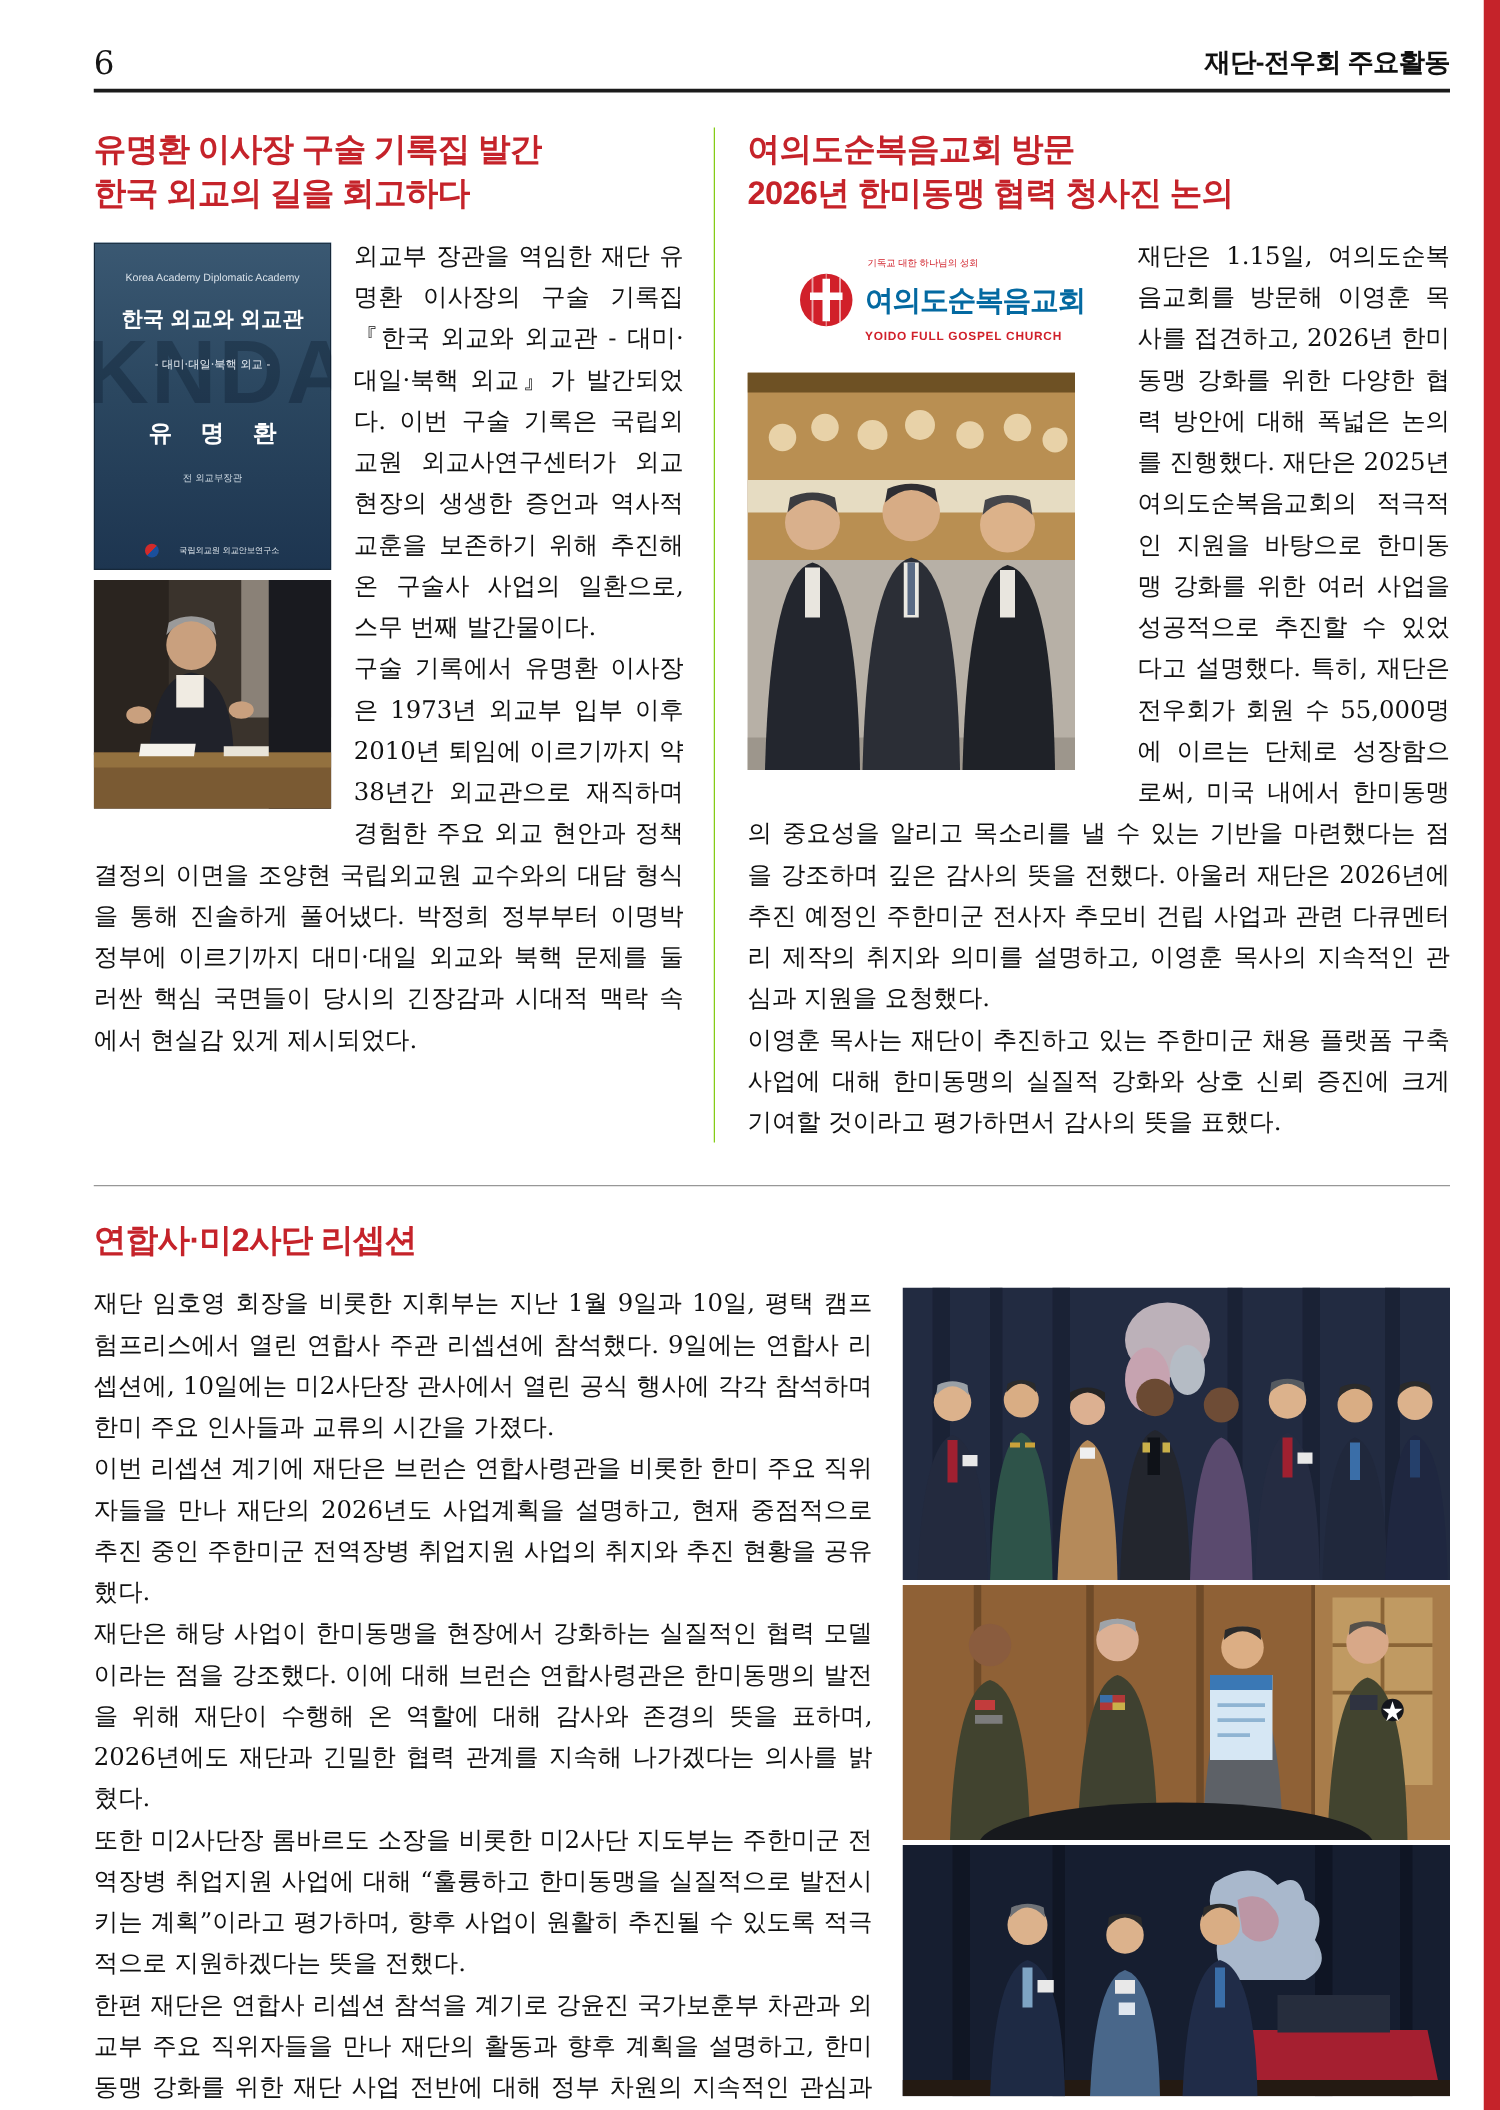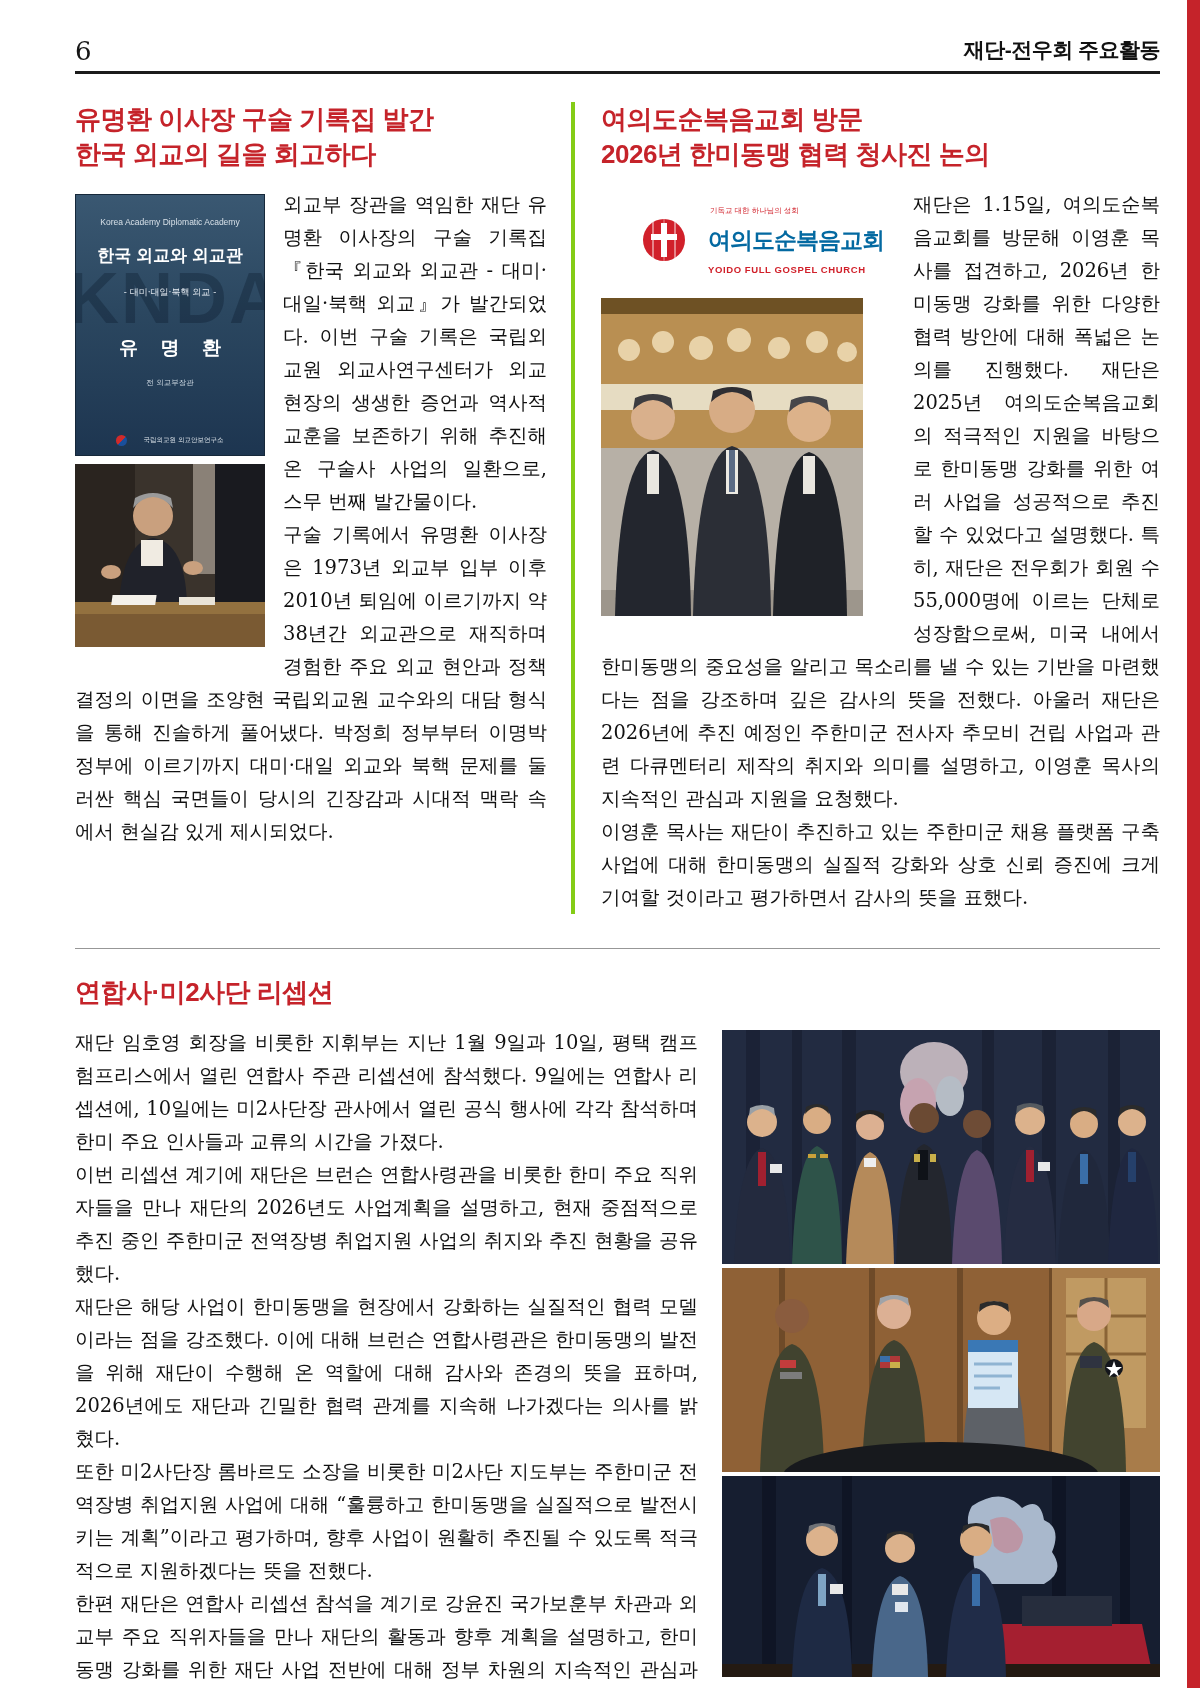--- a/index.html
+++ b/index.html
@@ -15,21 +15,21 @@
   .header-title{font-family:"Liberation Sans",sans-serif;font-weight:700;font-size:21px;
                 letter-spacing:-0.5px;color:#111;}
 
   
   .headline{margin:0 0 16px 0;font-family:"Liberation Sans",sans-serif;font-weight:800;
             font-size:26px;line-height:35px;color:#c5232a;letter-spacing:-0.5px;}
 
   
   .top-section{display:flex;margin-top:28px;}
   .col-left{width:472px;flex:none;}
-  .col-right{flex:1;margin-left:24px;padding-left:26px;border-left:4px solid #84cc16;}
+  .col-right{flex:1;margin-left:24px;padding-left:26px;border-left:1px solid #84cc16;}
 
   .body-text{font-size:19.5px;line-height:33px;text-align:justify;color:#111;}
   .body-text p{margin:0;}
 
   .left-float{float:left;width:190px;margin:6px 18px 4px 0;}
   .book-cover{position:relative;width:190px;height:262px;overflow:hidden;
               background:linear-gradient(180deg,#3a5872 0%,#2b4760 45%,#1d3550 100%);
               box-shadow:inset 0 0 0 1px #16283a;}
   .bc-watermark{position:absolute;left:-8px;top:88px;font-family:"Liberation Sans",sans-serif;
                 font-weight:800;font-size:72px;letter-spacing:2px;color:rgba(5,20,35,0.30);}
@@ -39,21 +39,21 @@
   .bc-sub{margin-top:4px;font-size:9px;color:#e8eef4;}
   .bc-author{margin-top:22px;font-size:19px;font-weight:700;letter-spacing:8px;text-indent:8px;}
   .bc-author-sub{font-size:7.5px;color:#cfdae3;margin-top:2px;}
   .bc-logo{position:absolute;left:0;right:0;bottom:10px;display:flex;align-items:center;justify-content:center;gap:16px;}
   .bc-logo-circle{width:11px;height:11px;border-radius:50%;
                   background:linear-gradient(135deg,#d02a2a 50%,#1a4f9c 50%);}
   .bc-logo-text{font-size:6.5px;color:#dfe6ec;text-align:left;line-height:7.5px;}
   .interview-photo{width:190px;height:183px;margin-top:8px;display:block;}
 
   .right-float{float:left;width:296px;margin:4px 16px 2px 0;}
-  .church-logo{display:flex;align-items:center;gap:21px;margin:2px 0 12px 40px;}
+  .church-logo{display:flex;align-items:center;gap:8px;margin:2px 0 12px 40px;}
   .cl-text{display:flex;flex-direction:column;}
   .cl-small{font-size:7.5px;color:#d1202a;font-family:"Liberation Sans",sans-serif;margin-left:2px;}
   .cl-kr{font-size:23px;font-weight:800;color:#0369a1;font-family:"Liberation Sans",sans-serif;
          letter-spacing:-1px;line-height:26px;}
   .cl-en{font-size:9.5px;font-weight:700;color:#d1202a;font-family:"Liberation Sans",sans-serif;
          letter-spacing:0.6px;}
   .church-photo{width:262px;height:318px;display:block;}
 
   .section-divider{border:0;border-top:1px solid #979797;margin:34px 0 26px 0;}
 

